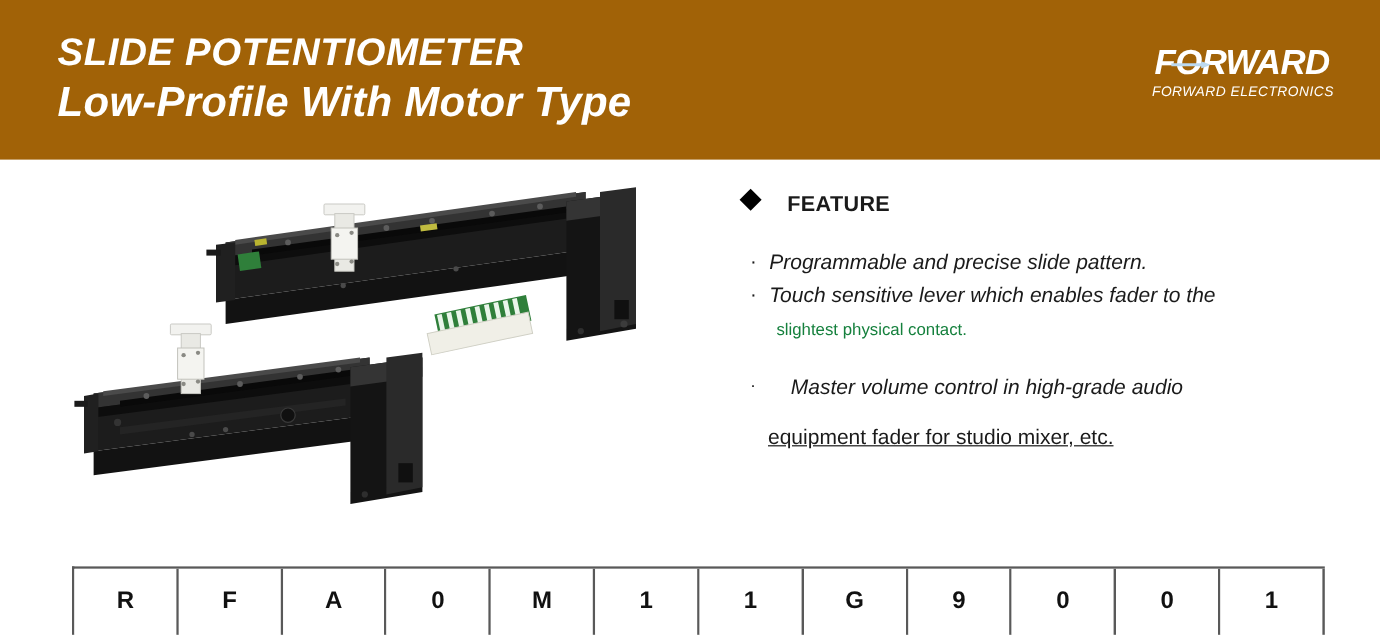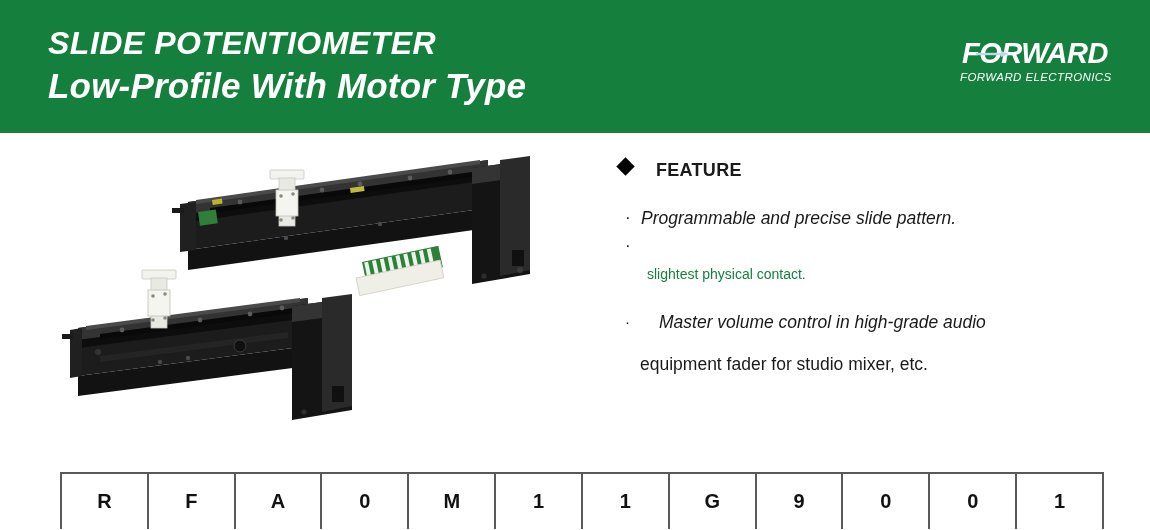--- a/index.html
+++ b/index.html
@@ -15,21 +15,21 @@
     position: relative;
   }
 
   
   .header-band {
     position: absolute;
     left: 0;
     top: 0;
     width: 1150px;
     height: 133px;
-    background: #15803d;
+    background: #a16207;
   }
   .header-titles {
     position: absolute;
     left: 48px;
     top: 22px;
   }
   .title-main {
     font-size: 32px;
     font-weight: bold;
     font-style: italic;
@@ -168,20 +168,21 @@
     margin-left: 10px;
     font-size: 15px;
     line-height: 28px;
   }
   .apps-cont {
     font-size: 17.5px;
     color: #1a1a1a;
     line-height: 28px;
     margin-left: 25px;
     margin-top: 14px;
+    text-decoration: underline;
   }
 
   
   .partno-table {
     position: absolute;
     left: 60px;
     top: 472px;
     width: 1044px;
     height: 57px;
     display: flex;
@@ -341,20 +342,21 @@
   <div class="bullet-list">
     <div>
       <div class="bullet-row">
         <span class="bullet-dot">·</span>
         <span class="bullet-text">Programmable and precise slide pattern.</span>
       </div>
     </div>
     <div>
       <div class="bullet-row">
         <span class="bullet-dot">·</span>
+        <span class="bullet-text">Touch sensitive lever which enables fader to the</span>
       </div>
       <div class="bullet-cont">slightest physical contact.</div>
     </div>
   </div>
 
 
   <div class="apps-list">
     <div>
       <div class="apps-row">
         <span class="apps-dot">·</span>

